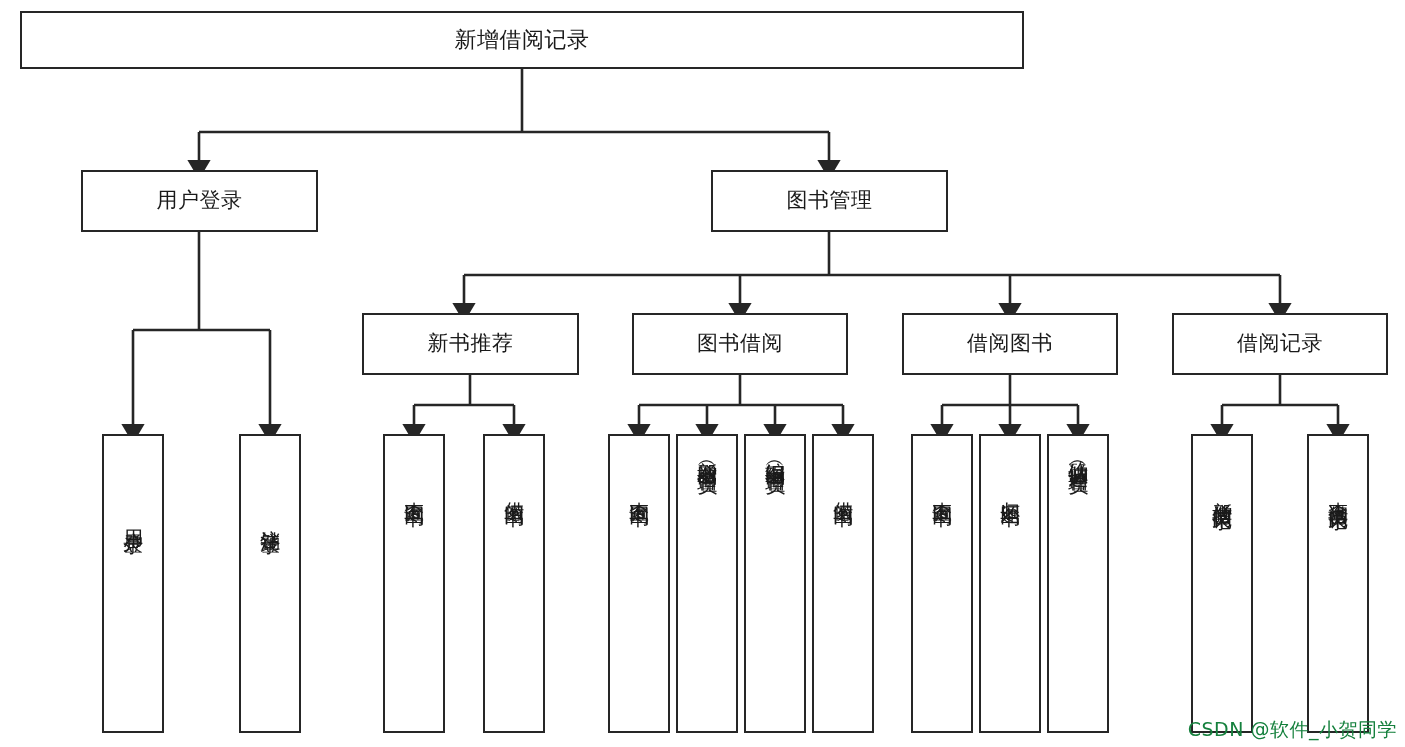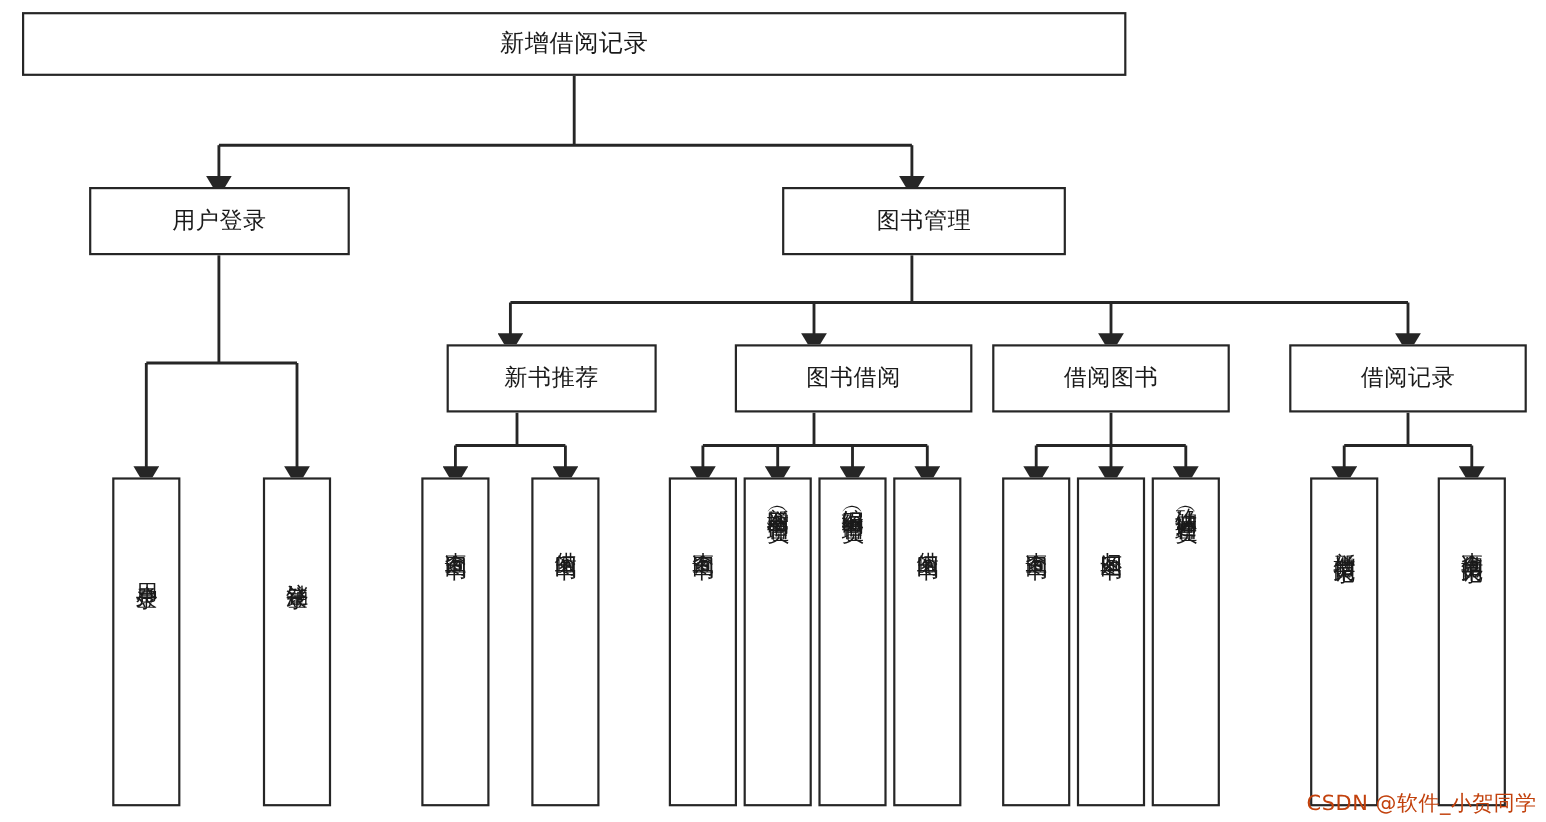--- a/index.html
+++ b/index.html
@@ -70,21 +70,21 @@
     margin-top: 44px;
   }
   .node.vert.top .label {
     margin-top: 4px;
   }
   .watermark {
     position: absolute;
     right: 8px;
     bottom: 4px;
     font-size: 19px;
-    color: #c2410c;
+    color: #15803d;
     white-space: nowrap;
     letter-spacing: 0.5px;
     margin-top: 20px;
   }
 </style>
 </head>
 <body>
 
 <div id="canvas">
 
@@ -138,28 +138,28 @@
     </g>
   </svg>
 
   <div class="node horiz root" style="left:20px; top:11px; width:1004px; height:58px;">
     <span class="label">新增借阅记录</span>
   </div>
 
   <div class="node horiz" style="left:81px; top:170px; width:237px; height:62px;">
     <span class="label">用户登录</span>
   </div>
-  <div class="node horiz" style="left:711px; top:170px; width:258px; height:62px;">
+  <div class="node horiz" style="left:711px; top:170px; width:237px; height:62px;">
     <span class="label">图书管理</span>
   </div>
 
-  <div class="node horiz" style="left:362px; top:313px; width:191px; height:62px;margin-left:44px;">
+  <div class="node horiz" style="left:362px; top:313px; width:217px; height:62px;">
     <span class="label">新书推荐</span>
   </div>
-  <div class="node horiz" style="left:668px; top:313px; width:216px; height:62px;">
+  <div class="node horiz" style="left:632px; top:313px; width:216px; height:62px;">
     <span class="label">图书借阅</span>
   </div>
   <div class="node horiz" style="left:902px; top:313px; width:216px; height:62px;">
     <span class="label">借阅图书</span>
   </div>
   <div class="node horiz" style="left:1172px; top:313px; width:216px; height:62px;justify-content:center;">
     <span class="label">借阅记录</span>
   </div>
 
   <div class="node vert mid" style="left:102px; top:434px; width:62px; height:299px;">

